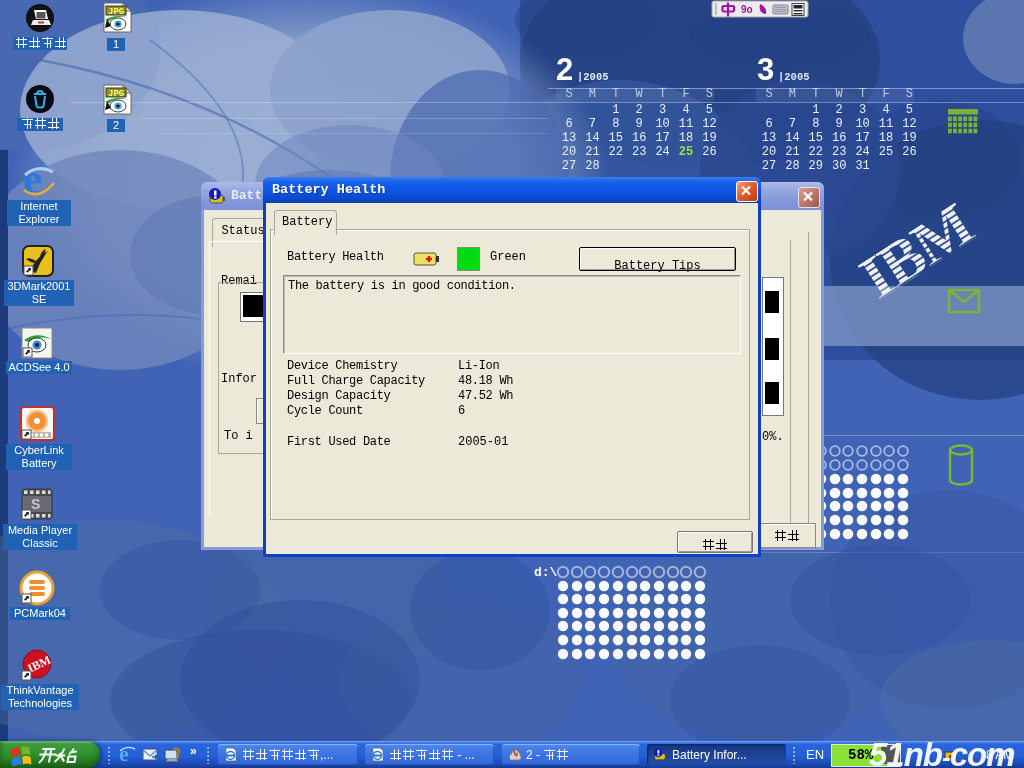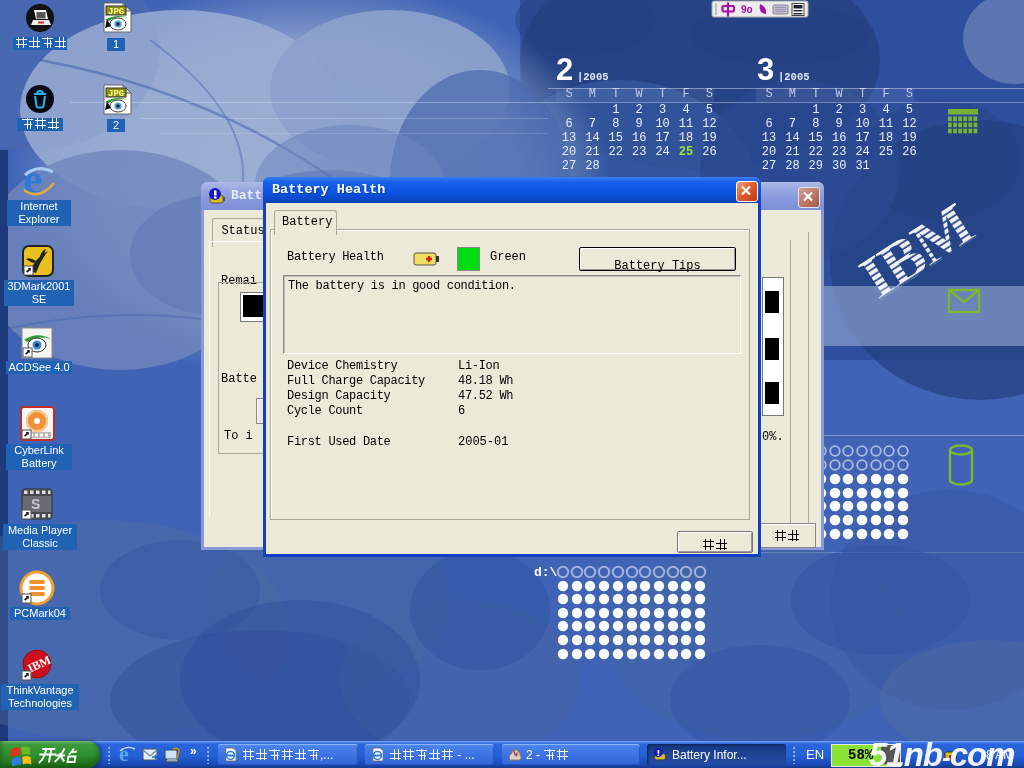--- a/index.html
+++ b/index.html
@@ -519,21 +519,21 @@
           </svg>
    </div>
  </div>
 
  <div class="abs mono" style="left:8px;top:36px;width:60px;height:23px;background:#ece9d8;border:1px solid #aca899;border-bottom:none;border-radius:3px 3px 0 0;font-size:12px;color:#000;padding-top:5px;text-align:center">Status</div>
  <div class="abs" style="left:5px;top:59px;width:57px;height:274px;border-left:1px solid #fff;border-top:1px solid #fff"></div>
  <div class="abs mono" style="left:17px;top:92px;color:#000;font-size:12px">Remai</div>
  <div class="abs" style="left:14px;top:100px;width:48px;height:170px;border:1px solid #aca899"></div>
  <div class="abs" style="left:36px;top:110px;width:26px;height:28px;background:#fff;border:1px solid #777"></div>
  <div class="abs" style="left:39px;top:113px;width:23px;height:22px;background:#000"></div>
- <div class="abs mono" style="left:17px;top:190px;color:#000;font-size:12px">Batte</div>
+ <div class="abs mono" style="left:17px;top:190px;color:#000;font-size:12px">Infor</div>
  <div class="abs" style="left:52px;top:216px;width:28px;height:21px;background:#ece9d8;border:1px solid #888;box-shadow:inset 1px 1px 0 #fff;font-size:12px;font-family:Liberation Sans, sans-serif;padding:3px 0 0 6px">Cu</div>
  <div class="abs mono" style="left:20px;top:247px;color:#000;font-size:12px">To i</div>
 
  <div class="abs" style="left:556px;top:70px;width:60px;height:360px">
    <div class="abs" style="left:30px;top:-12px;width:1px;height:290px;background:#aca899"></div>
    <div class="abs" style="left:48px;top:-20px;width:1px;height:310px;background:#aca899"></div>
    <div class="abs" style="left:2px;top:25px;width:20px;height:137px;background:#fff;border:1px solid #777"></div>
    <div class="abs" style="left:5px;top:39px;width:14px;height:22px;background:#000"></div>
    <div class="abs" style="left:5px;top:86px;width:14px;height:22px;background:#000"></div>
    <div class="abs" style="left:5px;top:130px;width:14px;height:22px;background:#000"></div>

